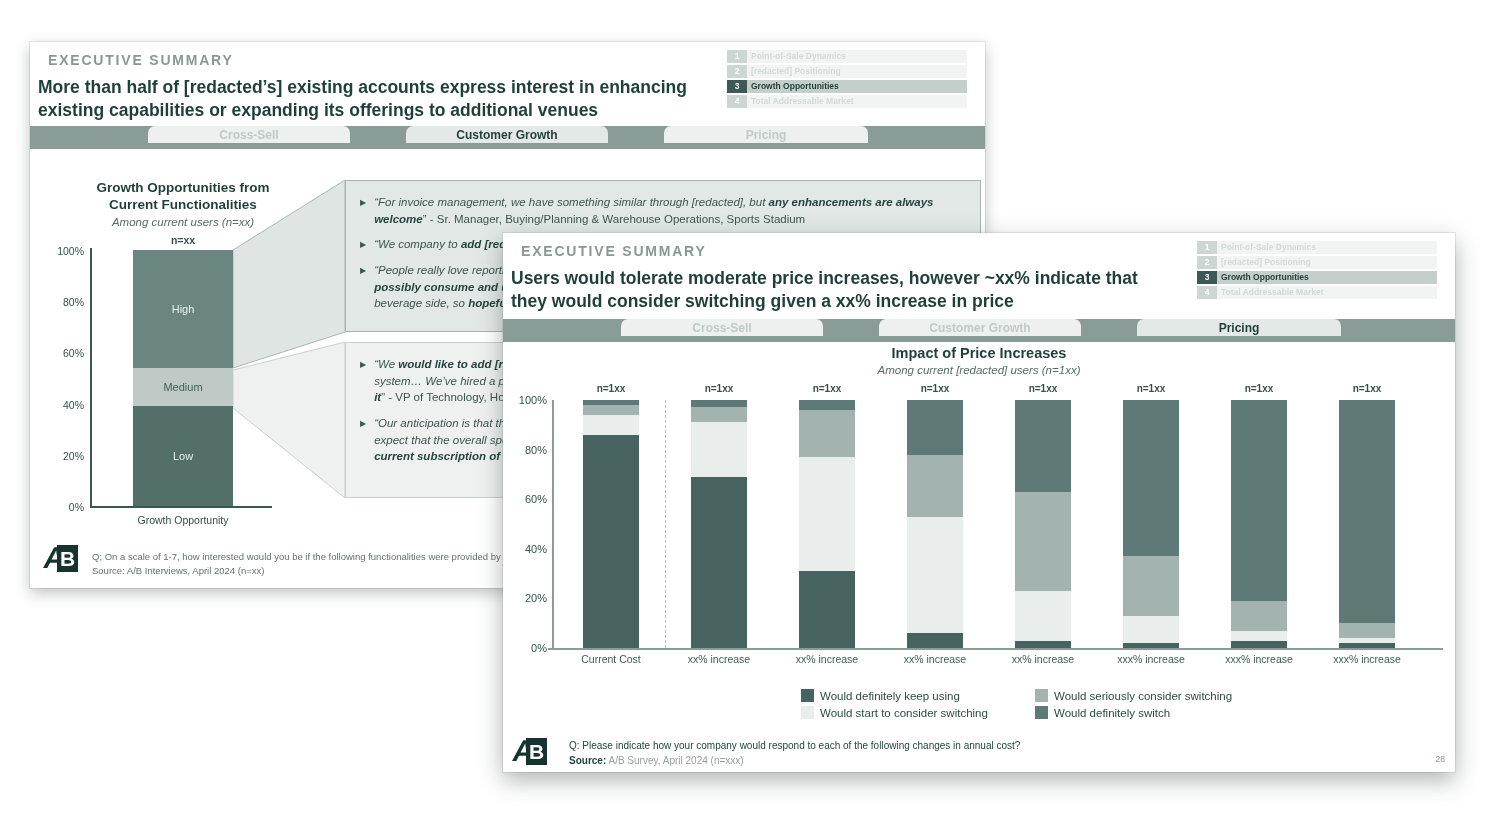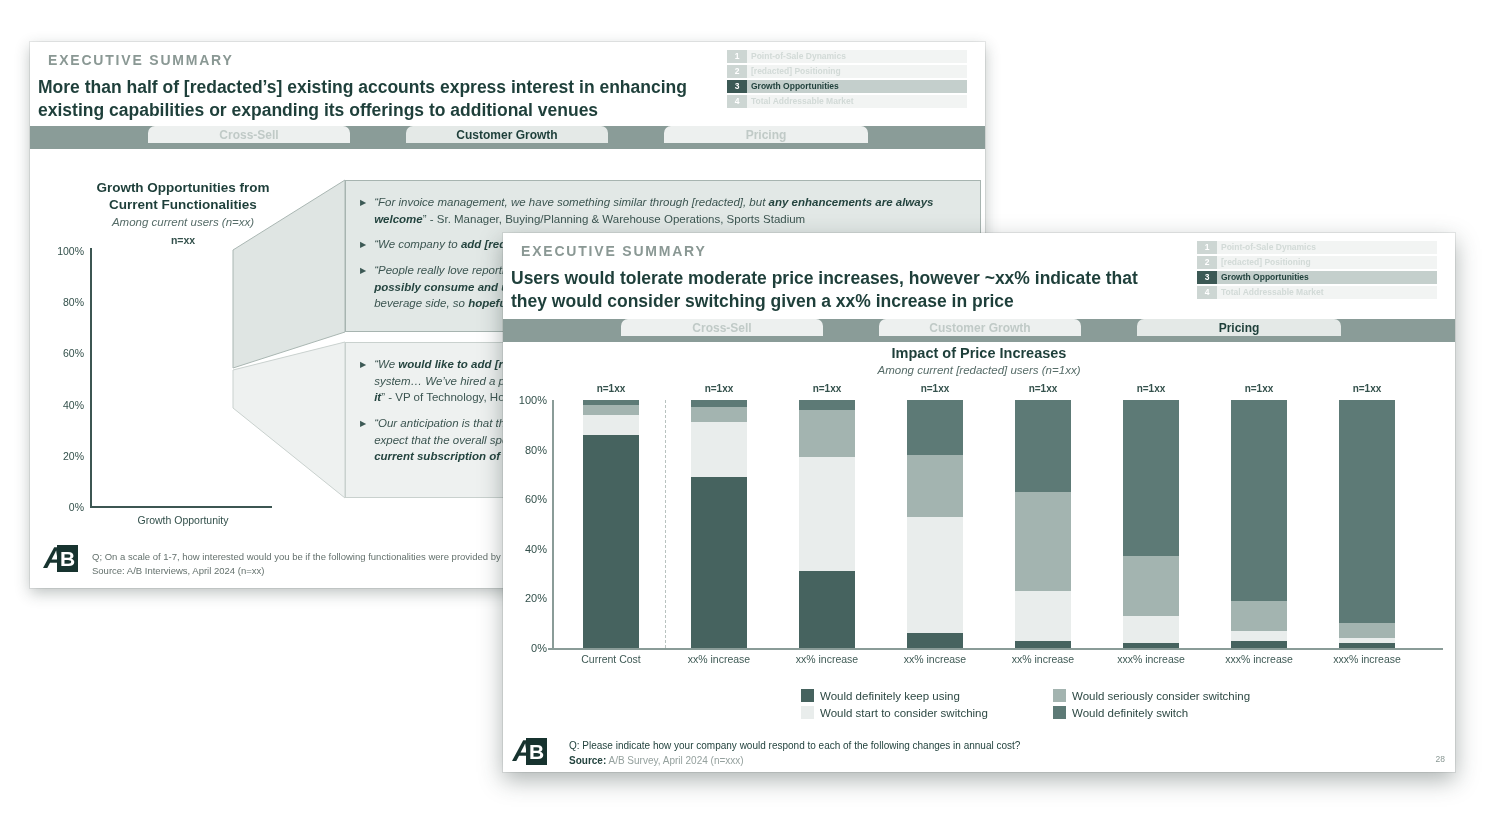--- a/index.html
+++ b/index.html
@@ -112,21 +112,21 @@
 
   .fp-arrow { position:absolute; left:55px; top:437px; width:856px; height:17px;
     background:linear-gradient(to right,#dce1df,#c7cfcc);
     display:flex; align-items:center; justify-content:center;
     font-size:10.5px; font-weight:bold; letter-spacing:1px; color:#2e4a45; }
   .fp-arrow::after { content:""; position:absolute; right:-16px; top:-3.5px;
     border-top:12px solid transparent; border-bottom:12px solid transparent;
     border-left:16px solid #c9d1ce; }
 
   .fp-legend { position:absolute; left:298px; top:456px;
-    display:grid; grid-template-columns:232px auto; gap:4px 20px; }
+    display:grid; grid-template-columns:232px auto; gap:4px 2px; }
   .legend-item { display:flex; align-items:center; font-size:11.5px; color:#2f4a45; }
   .legend-swatch { width:13px; height:13px; margin-right:6px; flex:none; }
 </style>
 </head>
 <body>
 
 <div class="canvas">
 
   <div class="slide" id="back-slide">
     <div class="kicker">EXECUTIVE SUMMARY</div>
@@ -210,20 +210,25 @@
     <div class="gb-ylabels" id="gb-ylabels">
         <div class="gb-ylabel" style="top: -5px;">100%</div>
         <div class="gb-ylabel" style="top: 46.2px;">80%</div>
         <div class="gb-ylabel" style="top: 97.4px;">60%</div>
         <div class="gb-ylabel" style="top: 148.6px;">40%</div>
         <div class="gb-ylabel" style="top: 199.8px;">20%</div>
         <div class="gb-ylabel" style="top: 251px;">0%</div>
       </div>
     <div class="gb-yaxis"></div>
     <div class="gb-xaxis"></div>
+    <div class="gb-bar" id="gb-bar">
+        <div class="gb-seg" style="height: 46%; background: rgb(107, 133, 128); color: rgb(233, 239, 237);">High</div>
+        <div class="gb-seg" style="height: 15%; background: rgb(191, 202, 199); color: rgb(68, 96, 91);">Medium</div>
+        <div class="gb-seg" style="height: 39%; background: rgb(83, 111, 106); color: rgb(233, 239, 237);">Low</div>
+      </div>
     <div class="gb-xlabel">Growth Opportunity</div>
 
     <div class="logo">
       <span class="a">A</span>
       <span class="b">B</span>
     </div>
     <div class="foot-lines">
       <div>Q; On a scale of 1-7, how interested would you be if the following functionalities were provided by [redacted]? (1</div>
       <div>Source: A/B Interviews, April 2024 (n=xx)</div>
     </div>

